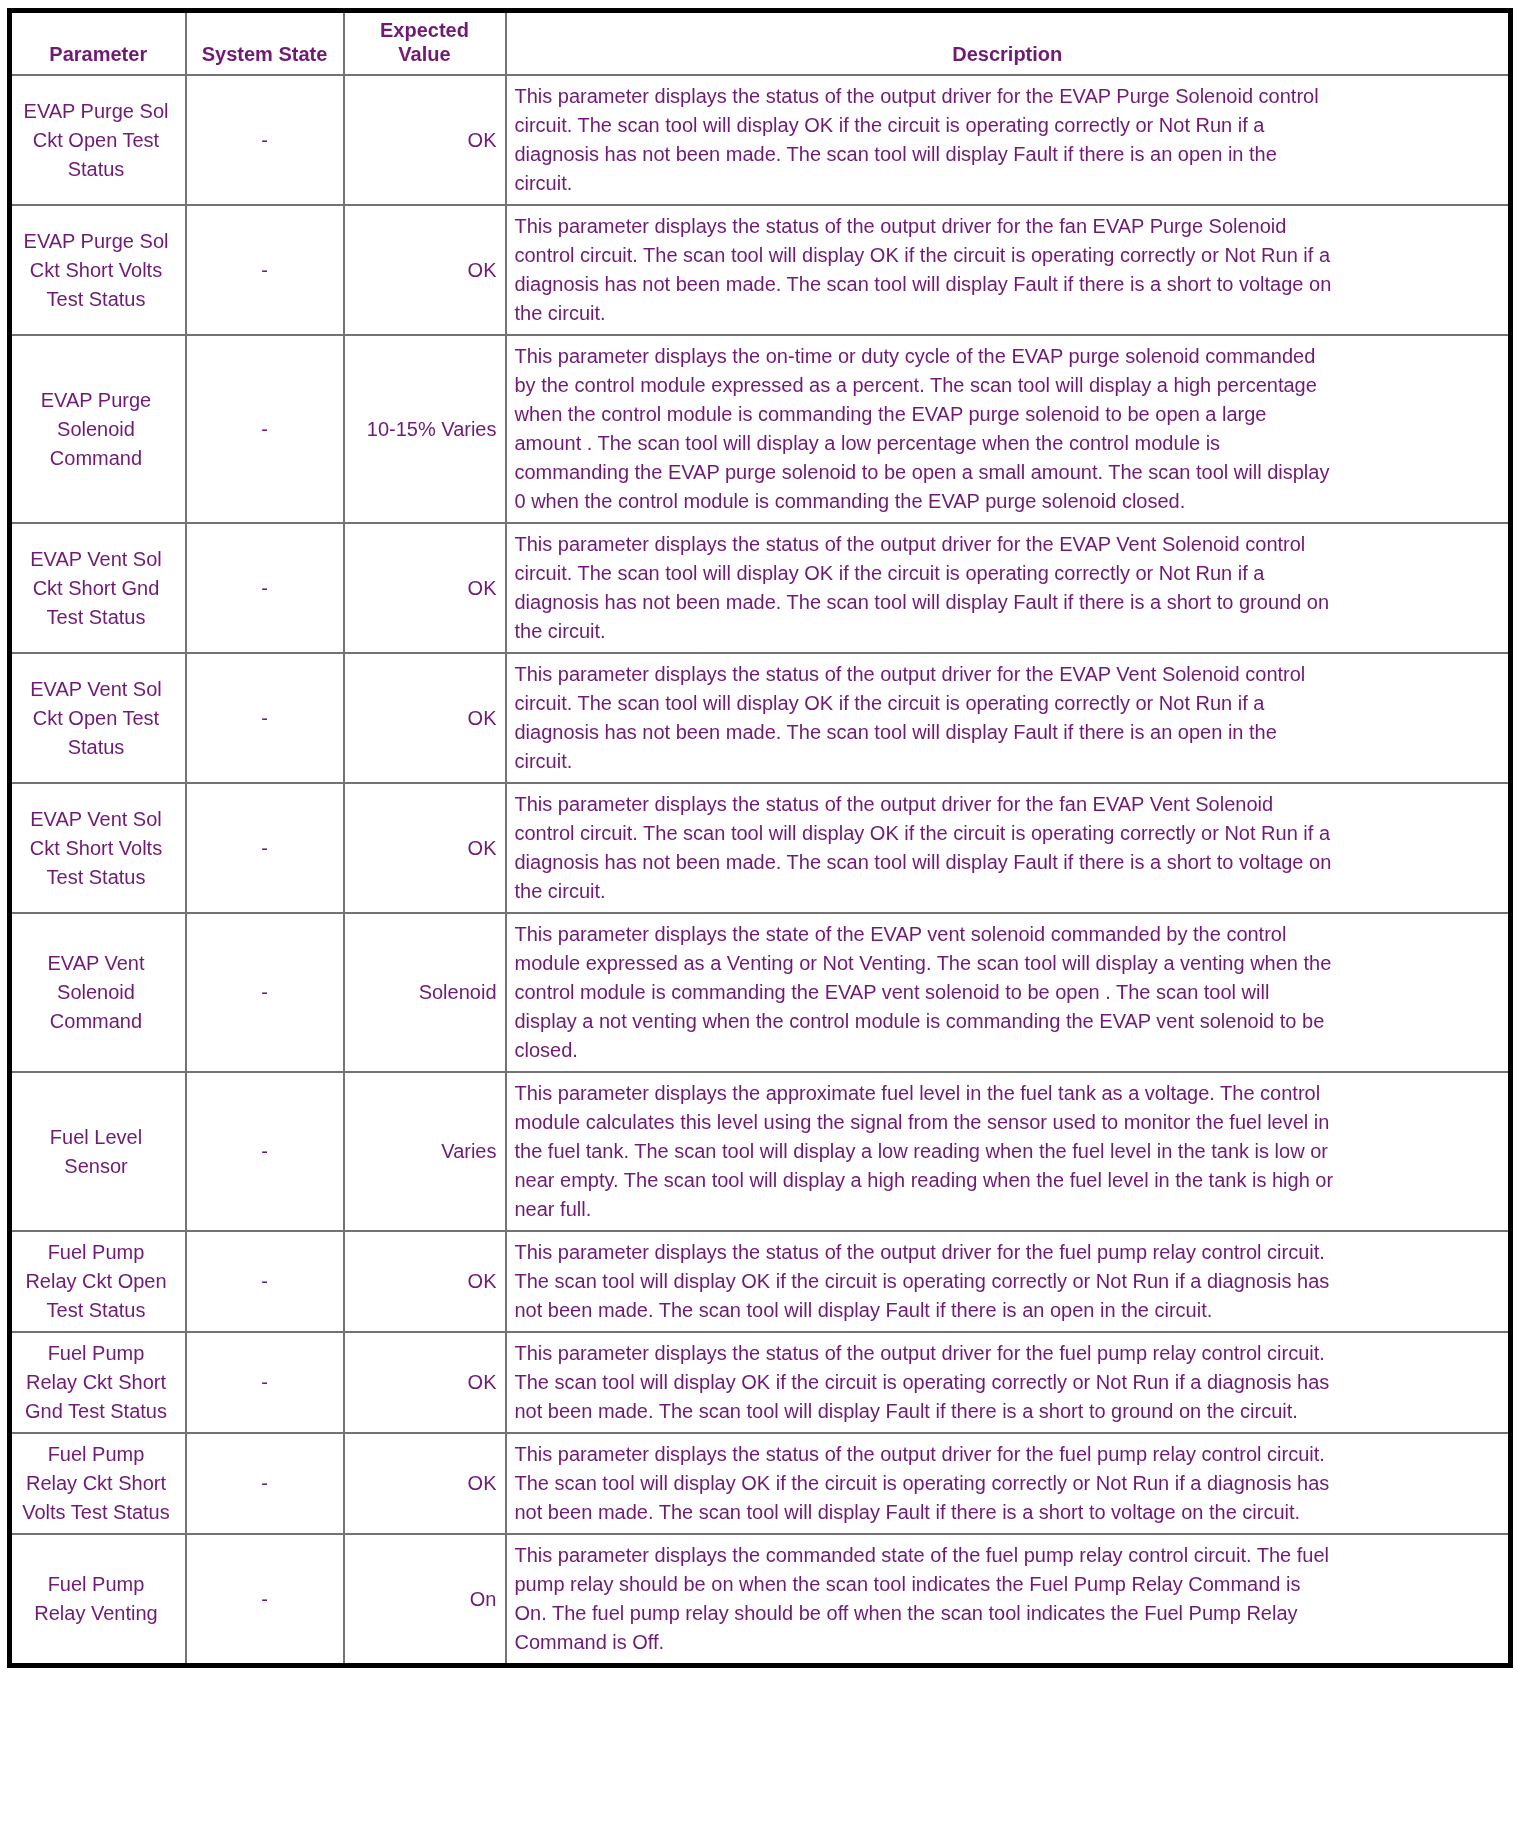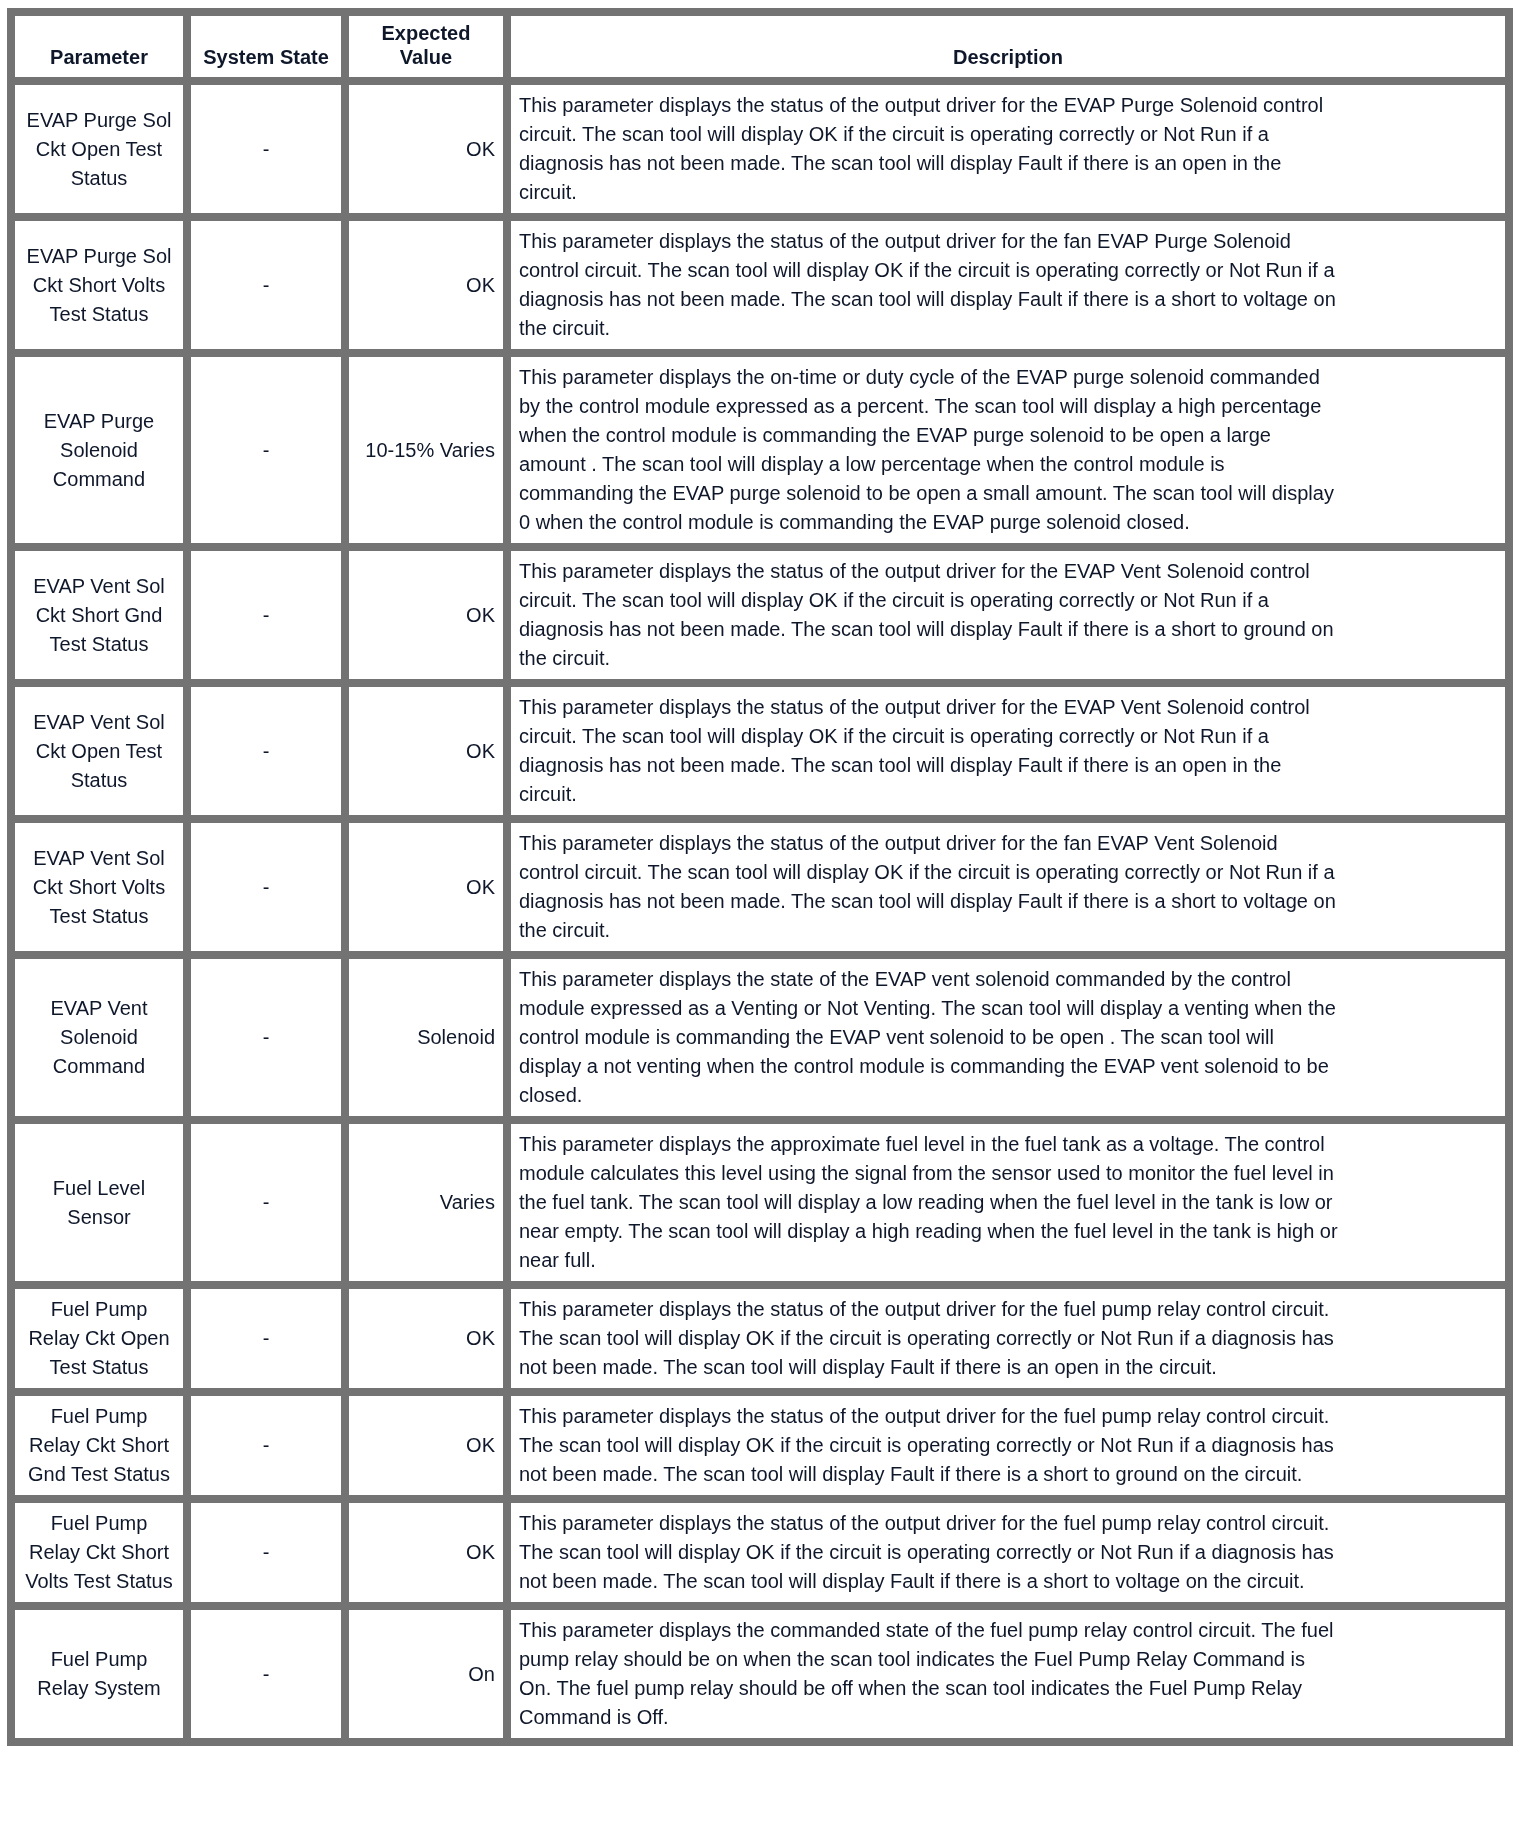--- a/index.html
+++ b/index.html
@@ -13,23 +13,23 @@
   }
   .page { padding: 8px 7px; }
 
   table.param-table {
     border-collapse: collapse;
     width: 1506px;
     table-layout: fixed;
     border: 5px solid #000;
   }
   th, td {
-    border: 8px solid #737373;
+    border: 2px solid #737373;
     font-size: 20px;
-    color: #0f172a;
+    color: #701a75;
   }
   th {
     font-weight: bold;
     text-align: center;
     vertical-align: bottom;
     padding: 5px 4px 8px 4px;
     line-height: 24px;
   }
   td {
     line-height: 29px;
@@ -170,21 +170,21 @@
             <div class="param-text">Fuel Pump Relay Ckt Short Volts Test Status</div>
           </td>
         <td class="c-state">-</td>
         <td class="c-expected">OK</td>
         <td class="c-desc">
             <div class="desc-text">This parameter displays the status of the output driver for the fuel pump relay control circuit. The scan tool will display OK if the circuit is operating correctly or Not Run if a diagnosis has not been made. The scan tool will display Fault if there is a short to voltage on the circuit.</div>
           </td>
       </tr>
       <tr>
         <td class="c-param">
-            <div class="param-text">Fuel Pump Relay System</div>
+            <div class="param-text">Fuel Pump Relay Venting</div>
           </td>
         <td class="c-state">-</td>
         <td class="c-expected">On</td>
         <td class="c-desc">
             <div class="desc-text">This parameter displays the commanded state of the fuel pump relay control circuit. The fuel pump relay should be on when the scan tool indicates the Fuel Pump Relay Command is On. The fuel pump relay should be off when the scan tool indicates the Fuel Pump Relay Command is Off.</div>
           </td>
       </tr>
     </tbody>
   </table>
 </div>

